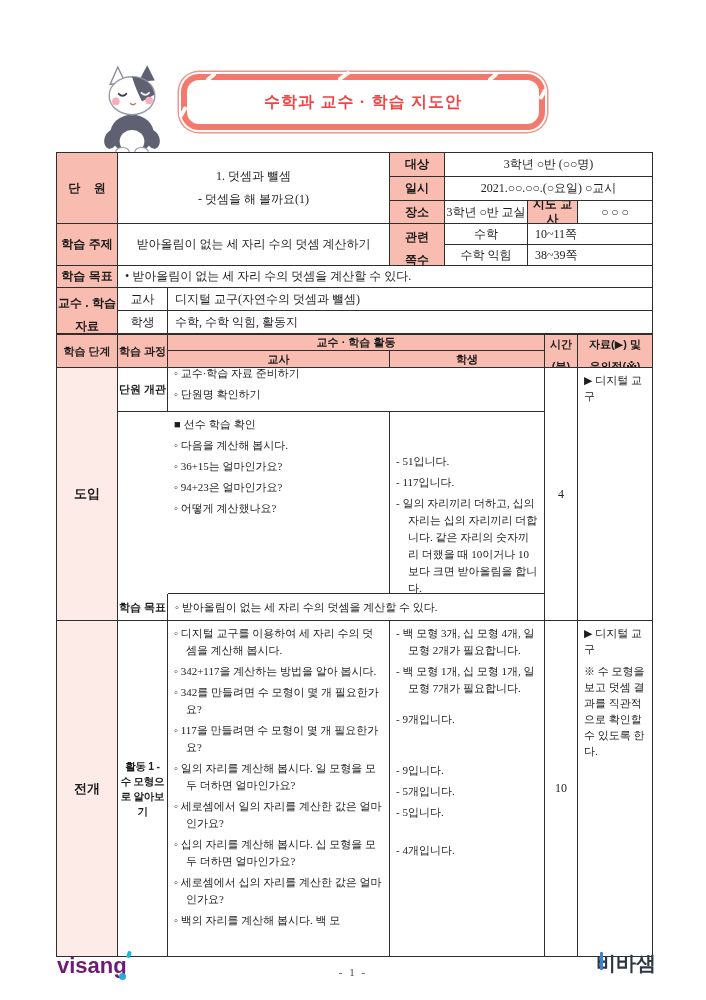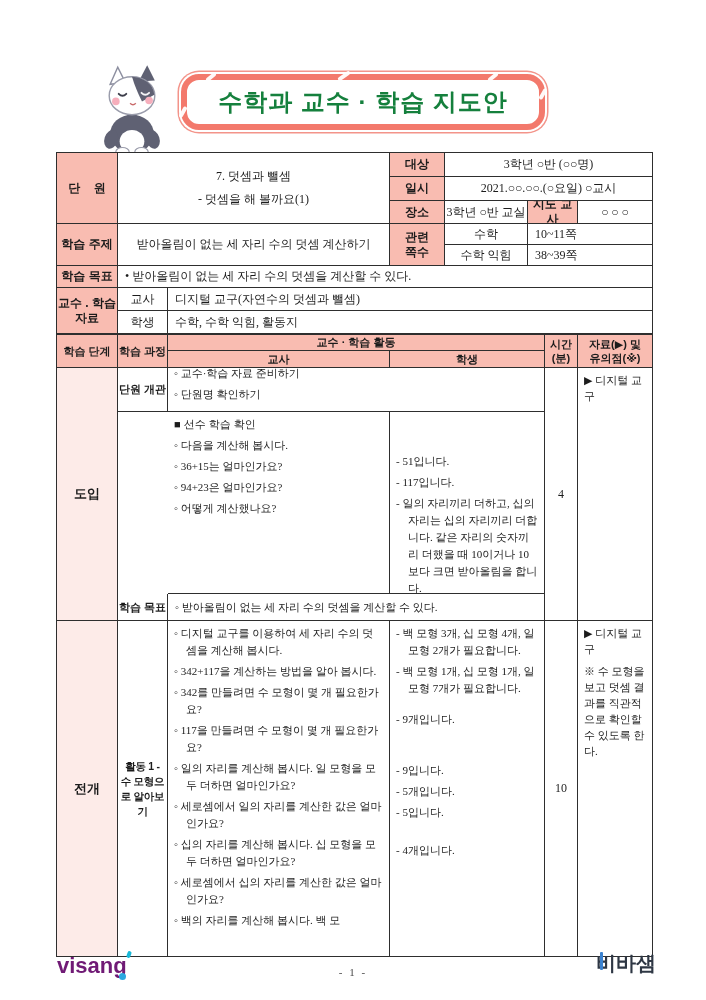--- a/index.html
+++ b/index.html
@@ -11,21 +11,21 @@
   
   .title-box{
     position:absolute;left:181px;top:74px;width:352px;height:44px;
     border:6px solid #f3796c;border-radius:18px;background:#fff;
     box-shadow:0 0 0 2px #ffffff,0 0 0 3.5px #f3948a;
     display:flex;align-items:center;justify-content:center;
   }
   .title-box .sketch{position:absolute;background:#ffffff;border-radius:2px;opacity:.95;}
   .title-text{
     font-family:"Liberation Sans","DejaVu Sans",sans-serif;
-    font-weight:bold;font-size:24px;letter-spacing:1px;color:#15803d;
+    font-weight:bold;font-size:16px;letter-spacing:1px;color:#ef4444;
   }
   .cat{position:absolute;left:94px;top:60px;width:76px;height:98px;}
   
   .doc-grid{
     position:absolute;left:56px;top:152px;
     display:grid;
     grid-template-columns:61px 50px 182px 40px 55px 83px 17px 33px 74px;
     grid-template-rows:24px 24px 23px 21px 21px 22px 23px 24px 16px 17px 44px 182px 27px 335px;
     border:1.5px solid #2e2e2e;background:#fff;
   }
@@ -36,21 +36,21 @@
     text-align:center;overflow:hidden;min-width:0;min-height:0;
   }
   .no-r{border-right:none}.no-b{border-bottom:none}.thick-b{border-bottom-width:2px}
   .salmon{background:#f9bcb1}
   .pink{background:#fdebe8}
   .lbl{font-family:"Liberation Sans","DejaVu Sans",sans-serif;font-weight:bold;font-size:12px;line-height:1.25;}
   .lbl-sm{font-family:"Liberation Sans","DejaVu Sans",sans-serif;font-weight:bold;font-size:11px;line-height:1.3;}
   .val{font-size:12px;}
   .left{justify-content:flex-start;text-align:left;padding:0 7px;}
   .col{flex-direction:column;}
-  .col > div{width:100%;}
+  .col > div{width:100%;margin-top:8px;}
   .gap6 > div{margin:3px 0;}
   .pre{white-space:pre;}
   .stage{font-family:"Liberation Sans","DejaVu Sans",sans-serif;font-weight:bold;font-size:13px;}
   .content{
     display:block;padding:4px 6px;text-align:left;
     font-size:11px;line-height:17px;
   }
   .content .item{padding-left:12px;text-indent:-12px;margin:0 0 4px 0;}
   .content .b{font-weight:normal;font-family:"Liberation Sans","DejaVu Sans",sans-serif;font-size:11px;}
   .res .item{padding-left:0;text-indent:0;margin:0 0 6px 0;line-height:16px;}
@@ -103,21 +103,21 @@
     <div class="sketch" style="right:40px;top:-5px;width:12px;height:4px;transform:rotate(-40deg);"></div>
     <div class="sketch" style="left:-6px;bottom:6px;width:4px;height:12px;transform:rotate(30deg);"></div>
     <div class="sketch" style="right:-6px;top:8px;width:4px;height:12px;transform:rotate(30deg);"></div>
     <span class="title-text">수학과 교수 · 학습 지도안</span>
   </div>
 
   <div class="doc-grid">
 
     <div class="cell salmon lbl pre" style="grid-area:1/1/4/2">단    원</div>
     <div class="cell val col gap6" style="grid-area:1/2/4/5">
-      <div>7. 덧셈과 뺄셈</div>
+      <div>1. 덧셈과 뺄셈</div>
       <div>- 덧셈을 해 볼까요(1)</div>
     </div>
 
     <div class="cell salmon lbl" style="grid-area:1/5/2/6">대상</div>
     <div class="cell val no-r" style="grid-area:1/6/2/10">3학년 ○반 (○○명)</div>
     <div class="cell salmon lbl" style="grid-area:2/5/3/6">일시</div>
     <div class="cell val no-r" style="grid-area:2/6/3/10">2021.○○.○○.(○요일) ○교시</div>
     <div class="cell salmon lbl" style="grid-area:3/5/4/6">장소</div>
     <div class="cell val" style="grid-area:3/6/4/7">3학년 ○반 교실</div>
     <div class="cell salmon lbl" style="grid-area:3/7/4/9">지도 교사</div>

